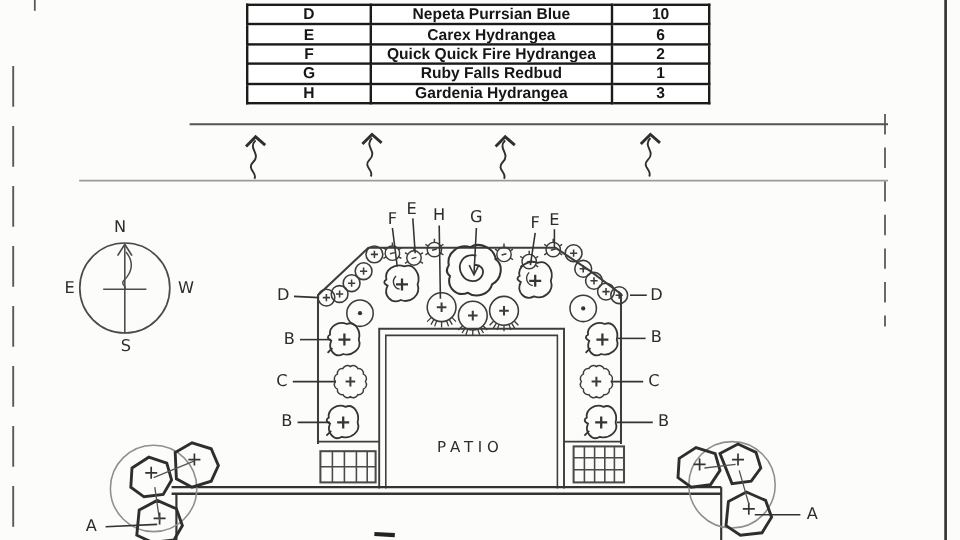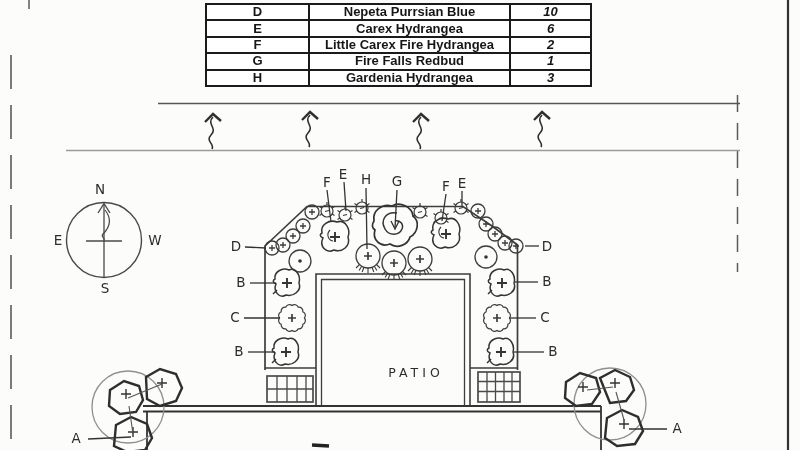--- a/index.html
+++ b/index.html
@@ -7,21 +7,21 @@
         font-family:"Liberation Sans",sans-serif;}
   svg.draw{position:absolute;left:0;top:0;}
   
   table.legend{position:absolute;left:205px;top:3px;border-collapse:collapse;
         background:#fff;table-layout:fixed;}
   table.legend td{border:2px solid #1b1b1b;height:14.4px;line-height:14px;padding:0;
         text-align:center;font-size:13px;font-weight:600;color:#161616;
         font-family:"Liberation Sans",sans-serif;overflow:hidden;white-space:nowrap;}
   td.c-code{width:101px;}
   td.c-name{width:199px;}
-  td.c-qty{width:79px;font-style:italic;}
+  td.c-qty{width:79px;}
   
   .lbl{position:absolute;transform:translate(-50%,-50%);font-size:13.5px;color:#2c2c2c;
         font-family:"DejaVu Sans",sans-serif;line-height:1;white-space:nowrap;}
   .lbl.patio{font-size:12.5px;letter-spacing:4px;font-weight:500;}
 </style>
 </head>
 <body>
 
 <div class="page">
 
@@ -222,26 +222,26 @@
         <td class="c-name">Nepeta Purrsian Blue</td>
         <td class="c-qty">10</td>
       </tr>
       <tr>
         <td class="c-code">E</td>
         <td class="c-name">Carex Hydrangea</td>
         <td class="c-qty">6</td>
       </tr>
       <tr>
         <td class="c-code">F</td>
-        <td class="c-name">Little Carex Fire Hydrangea</td>
+        <td class="c-name">Quick Quick Fire Hydrangea</td>
         <td class="c-qty">2</td>
       </tr>
       <tr>
         <td class="c-code">G</td>
-        <td class="c-name">Fire Falls Redbud</td>
+        <td class="c-name">Ruby Falls Redbud</td>
         <td class="c-qty">1</td>
       </tr>
       <tr>
         <td class="c-code">H</td>
         <td class="c-name">Gardenia Hydrangea</td>
         <td class="c-qty">3</td>
       </tr>
     </tbody>
   </table>
 
@@ -262,14 +262,14 @@
   <span class="lbl" style="left:241px;top:283px">B</span>
   <span class="lbl" style="left:235px;top:318px">C</span>
   <span class="lbl" style="left:239px;top:352px">B</span>
   <span class="lbl" style="left:547px;top:282px">B</span>
   <span class="lbl" style="left:545px;top:318px">C</span>
   <span class="lbl" style="left:553px;top:352px">B</span>
 
   <span class="lbl" style="left:76px;top:439px">A</span>
   <span class="lbl" style="left:677px;top:429px">A</span>
 
-  <span class="lbl patio" style="left:416px;top:373px">PATIO</span>
+  <span class="lbl patio" style="left:392px;top:373px">PATIO</span>
 </div>
 
 </body></html>

